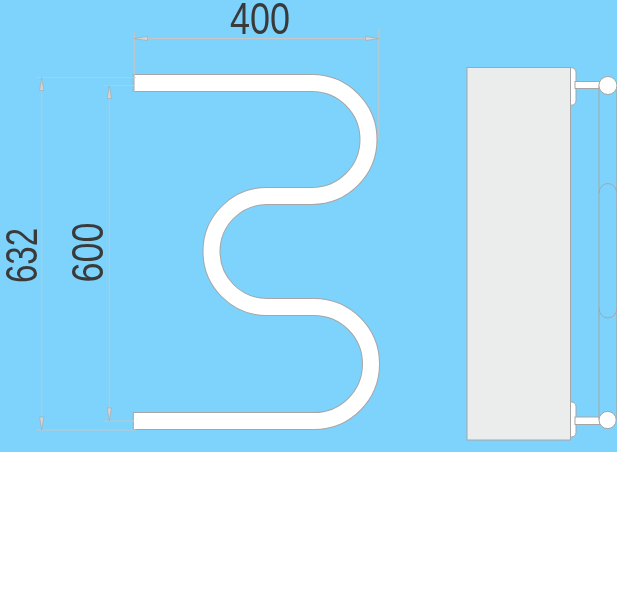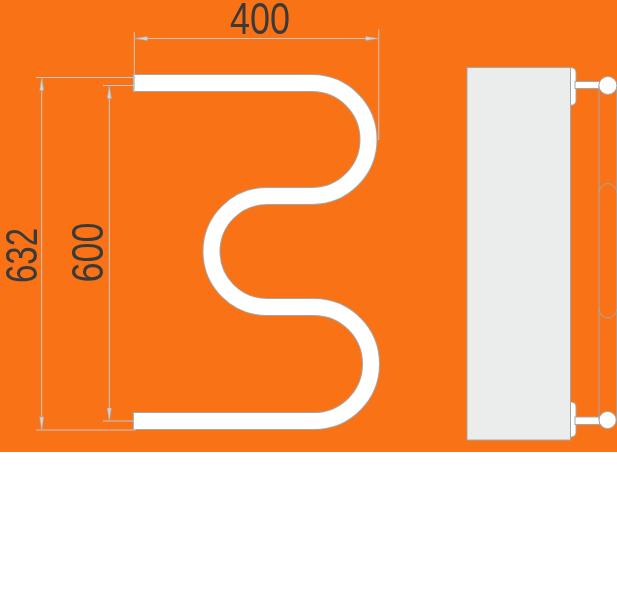--- a/index.html
+++ b/index.html
@@ -3,21 +3,21 @@
 <meta charset="utf-8">
 <style>
   :root{
     --line-color:#a6a6a6;
     --dim-color:#c6c6c6;
     --arrow-fill:#d4d4d4;
     --text-color:#3a3a3a;
     --panel-fill:#ebedec;
   }
   html,body{margin:0;padding:0;background:#ffffff;}
-  .stage{position:relative;width:617px;height:452px;background:#f97316;overflow:hidden;text-align:center;}
+  .stage{position:relative;width:617px;height:452px;background:#7dd3fc;overflow:hidden;text-align:center;}
   svg{display:block;}
   .pipe{stroke:var(--line-color);stroke-width:18;fill:none;}
   .pipe-fill{stroke:#ffffff;stroke-width:16;fill:none;}
   .ln{stroke:var(--line-color);stroke-width:1;fill:none;}
   .dimln{stroke:var(--dim-color);stroke-width:1;fill:none;}
   .arrow{fill:var(--arrow-fill);stroke:var(--line-color);stroke-width:0.6;}
   .panel{fill:var(--panel-fill);stroke:var(--line-color);stroke-width:1;}
   .wh{fill:#ffffff;stroke:var(--line-color);stroke-width:1;}
   .dim-text{
     fill:var(--text-color);

